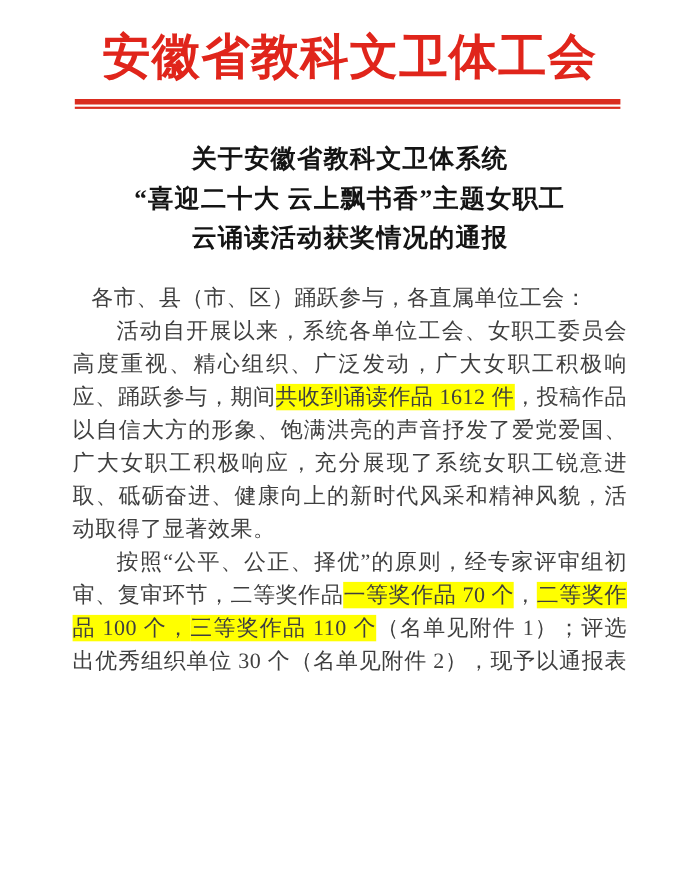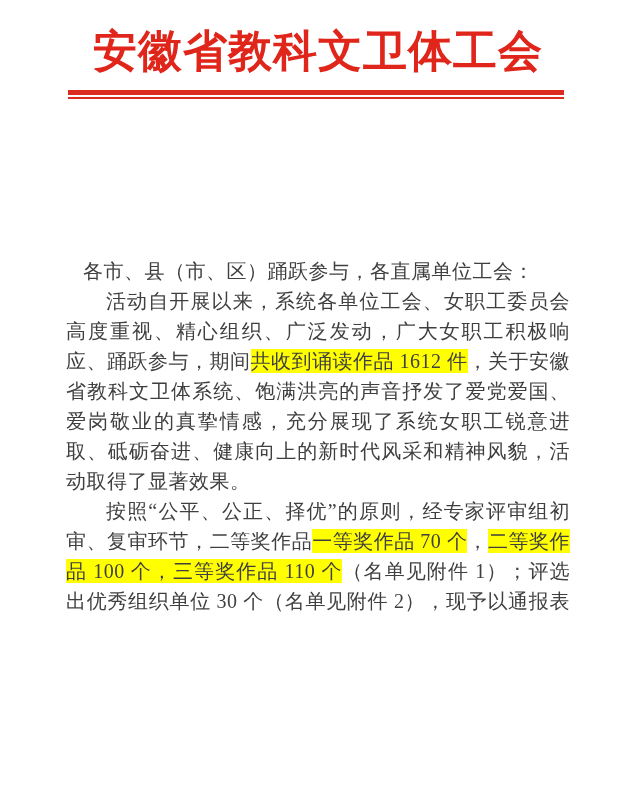--- a/index.html
+++ b/index.html
@@ -96,22 +96,27 @@
 
 <div class="page">
 
   <div class="letterhead">安徽省教科文卫体工会</div>
 
   <div class="rules">
     <div class="rule-thick"></div>
     <div class="rule-thin"></div>
   </div>
 
+  <div class="doc-title">
+    <div>关于安徽省教科文卫体系统</div>
+    <div>“喜迎二十大 云上飘书香”主题女职工</div>
+    <div>云诵读活动获奖情况的通报</div>
+  </div>
 
   <div class="body-text">
     <p class="salutation">各市、县（市、区）踊跃参与，各直属单位工会：</p>
-    <p class="para"><span>活动自开展以来，系统各单位工会、女职工委员会高度重视、精心组织、广泛发动，广大女职工积极响应、踊跃参与，期间</span><mark>共收到诵读作品 1612 件</mark><span>，关于安徽省教科文卫体系统、饱满洪亮的声音抒发了爱党爱国、爱岗敬业的真挚情感，充分展现了系统女职工锐意进取、砥砺奋进、健康向上的新时代风采和精神风貌，活动取得了显著效果。</span></p>
+    <p class="para"><span>活动自开展以来，系统各单位工会、女职工委员会高度重视、精心组织、广泛发动，广大女职工积极响应、踊跃参与，期间</span><mark>共收到诵读作品 1612 件</mark><span>，投稿作品以自信大方的形象、饱满洪亮的声音抒发了爱党爱国、广大女职工积极响应，充分展现了系统女职工锐意进取、砥砺奋进、健康向上的新时代风采和精神风貌，活动取得了显著效果。</span></p>
     <p class="para"><span>按照“公平、公正、择优”的原则，经专家评审组初审、复审环节，二等奖作品</span><mark>一等奖作品 70 个</mark><span>，</span><mark>二等奖作品 100 个，</mark><mark>三等奖作品 110 个</mark><span>（名单见附件 1）；评选出优秀组织单位 30 个（名单见附件 2），现予以通报表扬。</span></p>
   </div>
 
   <div class="footer-rule"></div>
 
 </div>
 
 </body></html>

